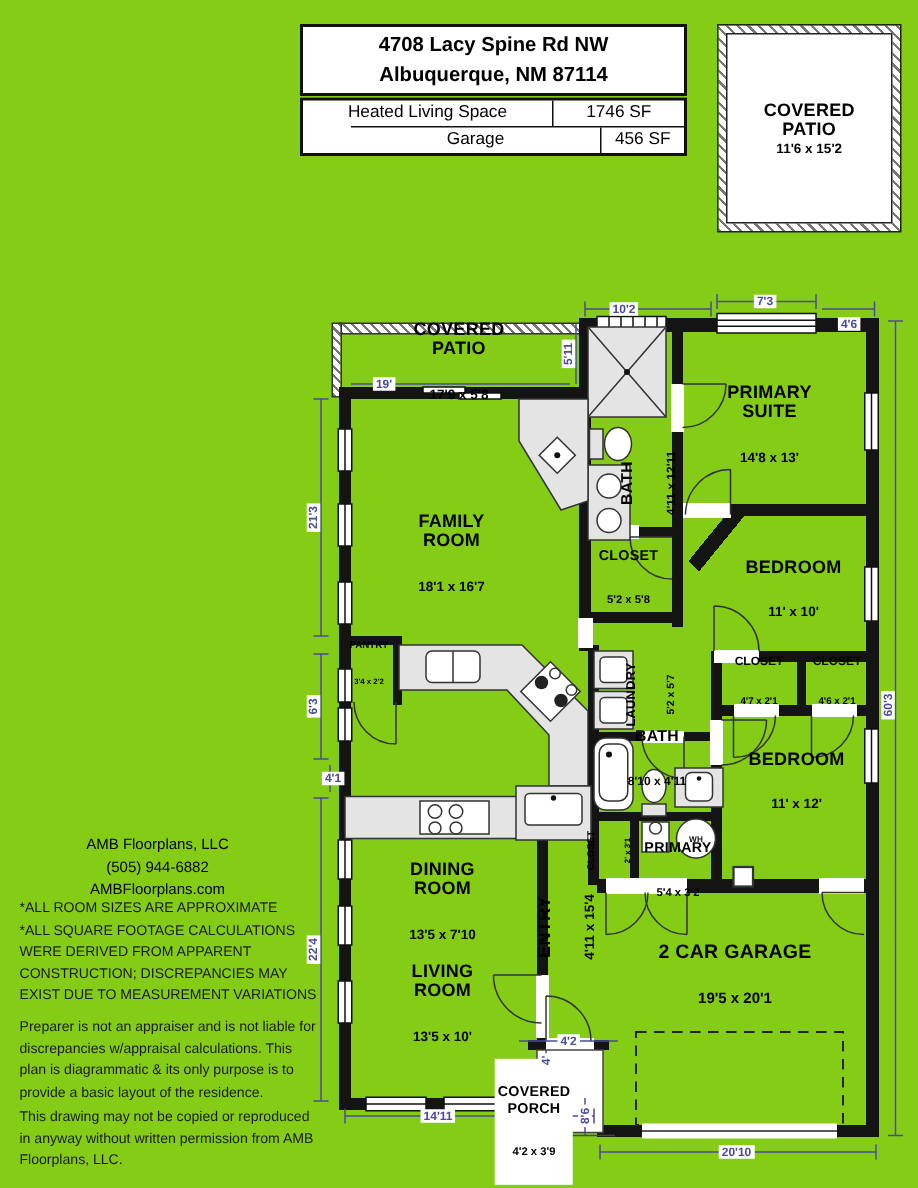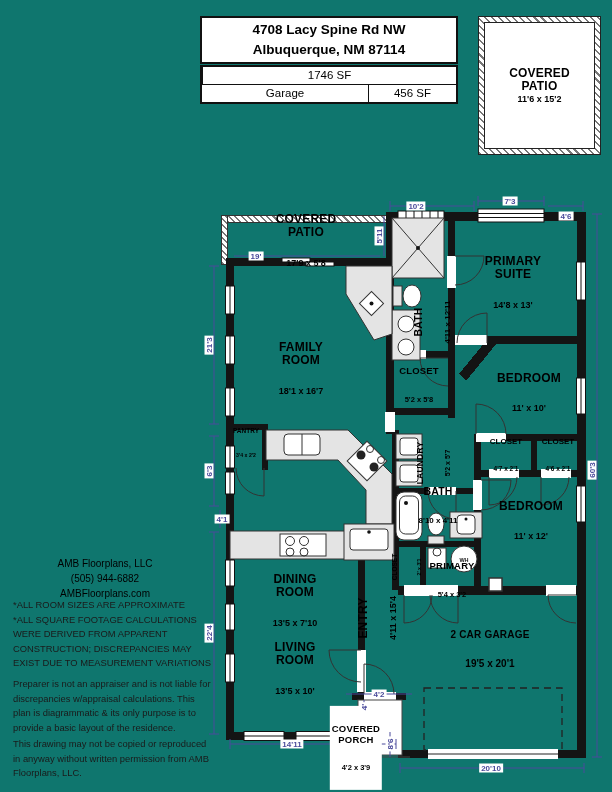--- a/index.html
+++ b/index.html
@@ -1,65 +1,66 @@
 <!DOCTYPE html>
 <html><head>
 <meta charset="utf-8">
 <style>
   html,body{margin:0;padding:0;background:#fff;}
-  .page{position:relative;width:612px;height:792px;background:#0f766e;overflow:hidden;
+  .page{position:relative;width:612px;height:792px;background:#84cc16;overflow:hidden;
         font-family:"Liberation Sans", sans-serif;color:#000;}
   
   .title-box{position:absolute;left:200px;top:16px;width:254px;height:44px;border:2.5px solid #111;
              display:flex;flex-direction:column;justify-content:center;align-items:center;
              font-weight:bold;font-size:13.5px;line-height:1.45;background:#fff;}
   .area-table{position:absolute;left:200px;top:65px;width:254px;border:2px solid #111;background:#fff;}
   .area-row{display:flex;height:17px;line-height:17px;font-size:11.5px;}
-  .area-row + .area-row{border-top:1.5px solid #111;}
+  .area-row + .area-row{border-top:1.5px solid #111;margin-left:32px;}
   .area-cell-label{width:166px;text-align:center;}
   .area-cell-value{flex:1;text-align:center;border-left:1.5px solid #111;}
   
   .patio-box{position:absolute;left:478px;top:16px;width:123px;height:139px;box-sizing:border-box;
              border:1px solid #222;
              background:repeating-linear-gradient(45deg,#777 0 1.5px,#fff 1.5px 5px);}
   .patio-inner{position:absolute;left:5px;top:5px;right:5px;bottom:5px;background:#fff;border:1px solid #222;
                display:flex;flex-direction:column;justify-content:center;align-items:center;}
   
   .hatch{position:absolute;background:repeating-linear-gradient(45deg,#777 0 1.5px,#fff 1.5px 4.5px);border:1px solid #333;box-sizing:border-box;}
   
   .lbl{position:absolute;transform:translate(-50%,-50%);text-align:center;font-weight:bold;white-space:pre-line;z-index:5;}
   .lbl.vert{transform:translate(-50%,-50%) rotate(-90deg);}
   .r-nm{font-size:12px;line-height:1.12;letter-spacing:.2px;}
   .r-dm{font-size:9px;line-height:1.2;}
   .md .r-nm{font-size:10.5px}.md .r-dm{font-size:8px}
   .sm .r-nm{font-size:8.5px}.sm .r-dm{font-size:7px}
   .sm2 .r-nm{font-size:9.5px}.sm2 .r-dm{font-size:7.5px}
   .xs .r-nm{font-size:8px;letter-spacing:0}.xs .r-dm{font-size:6.5px}
   .xxs .r-nm{font-size:6.5px;letter-spacing:0}.xxs .r-dm{font-size:5.2px}
-  .xl .r-nm{font-size:10px}.xl .r-dm{font-size:10px}
+  .xl .r-nm{font-size:13px}.xl .r-dm{font-size:10px}
   .dim{position:absolute;transform:translate(-50%,-50%);color:#4b4b9b;font-size:8px;font-weight:bold;
        background:#fff;padding:0 2px;white-space:nowrap;z-index:6;}
   .dim.vert{transform:translate(-50%,-50%) rotate(-90deg);}
   
   .company{position:absolute;left:14px;top:556px;width:182px;text-align:center;font-size:10px;line-height:15px;}
   .note{position:absolute;left:13px;width:200px;font-size:9.4px;line-height:14.6px;white-space:pre-line;color:#1a1a1a;}
   .plan-svg{position:absolute;left:0;top:0;z-index:1;}
 </style>
 </head>
 <body>
 
 <div class="page">
 
   <div class="title-box">
     <div>4708 Lacy Spine Rd NW</div>
     <div>Albuquerque, NM 87114</div>
   </div>
 
   <div class="area-table">
     <div class="area-row">
+      <div class="area-cell-label">Heated Living Space</div>
       <div class="area-cell-value">1746 SF</div>
     </div>
     <div class="area-row">
       <div class="area-cell-label">Garage</div>
       <div class="area-cell-value">456 SF</div>
     </div>
   </div>
 
   <div class="patio-box">
     <div class="patio-inner">

